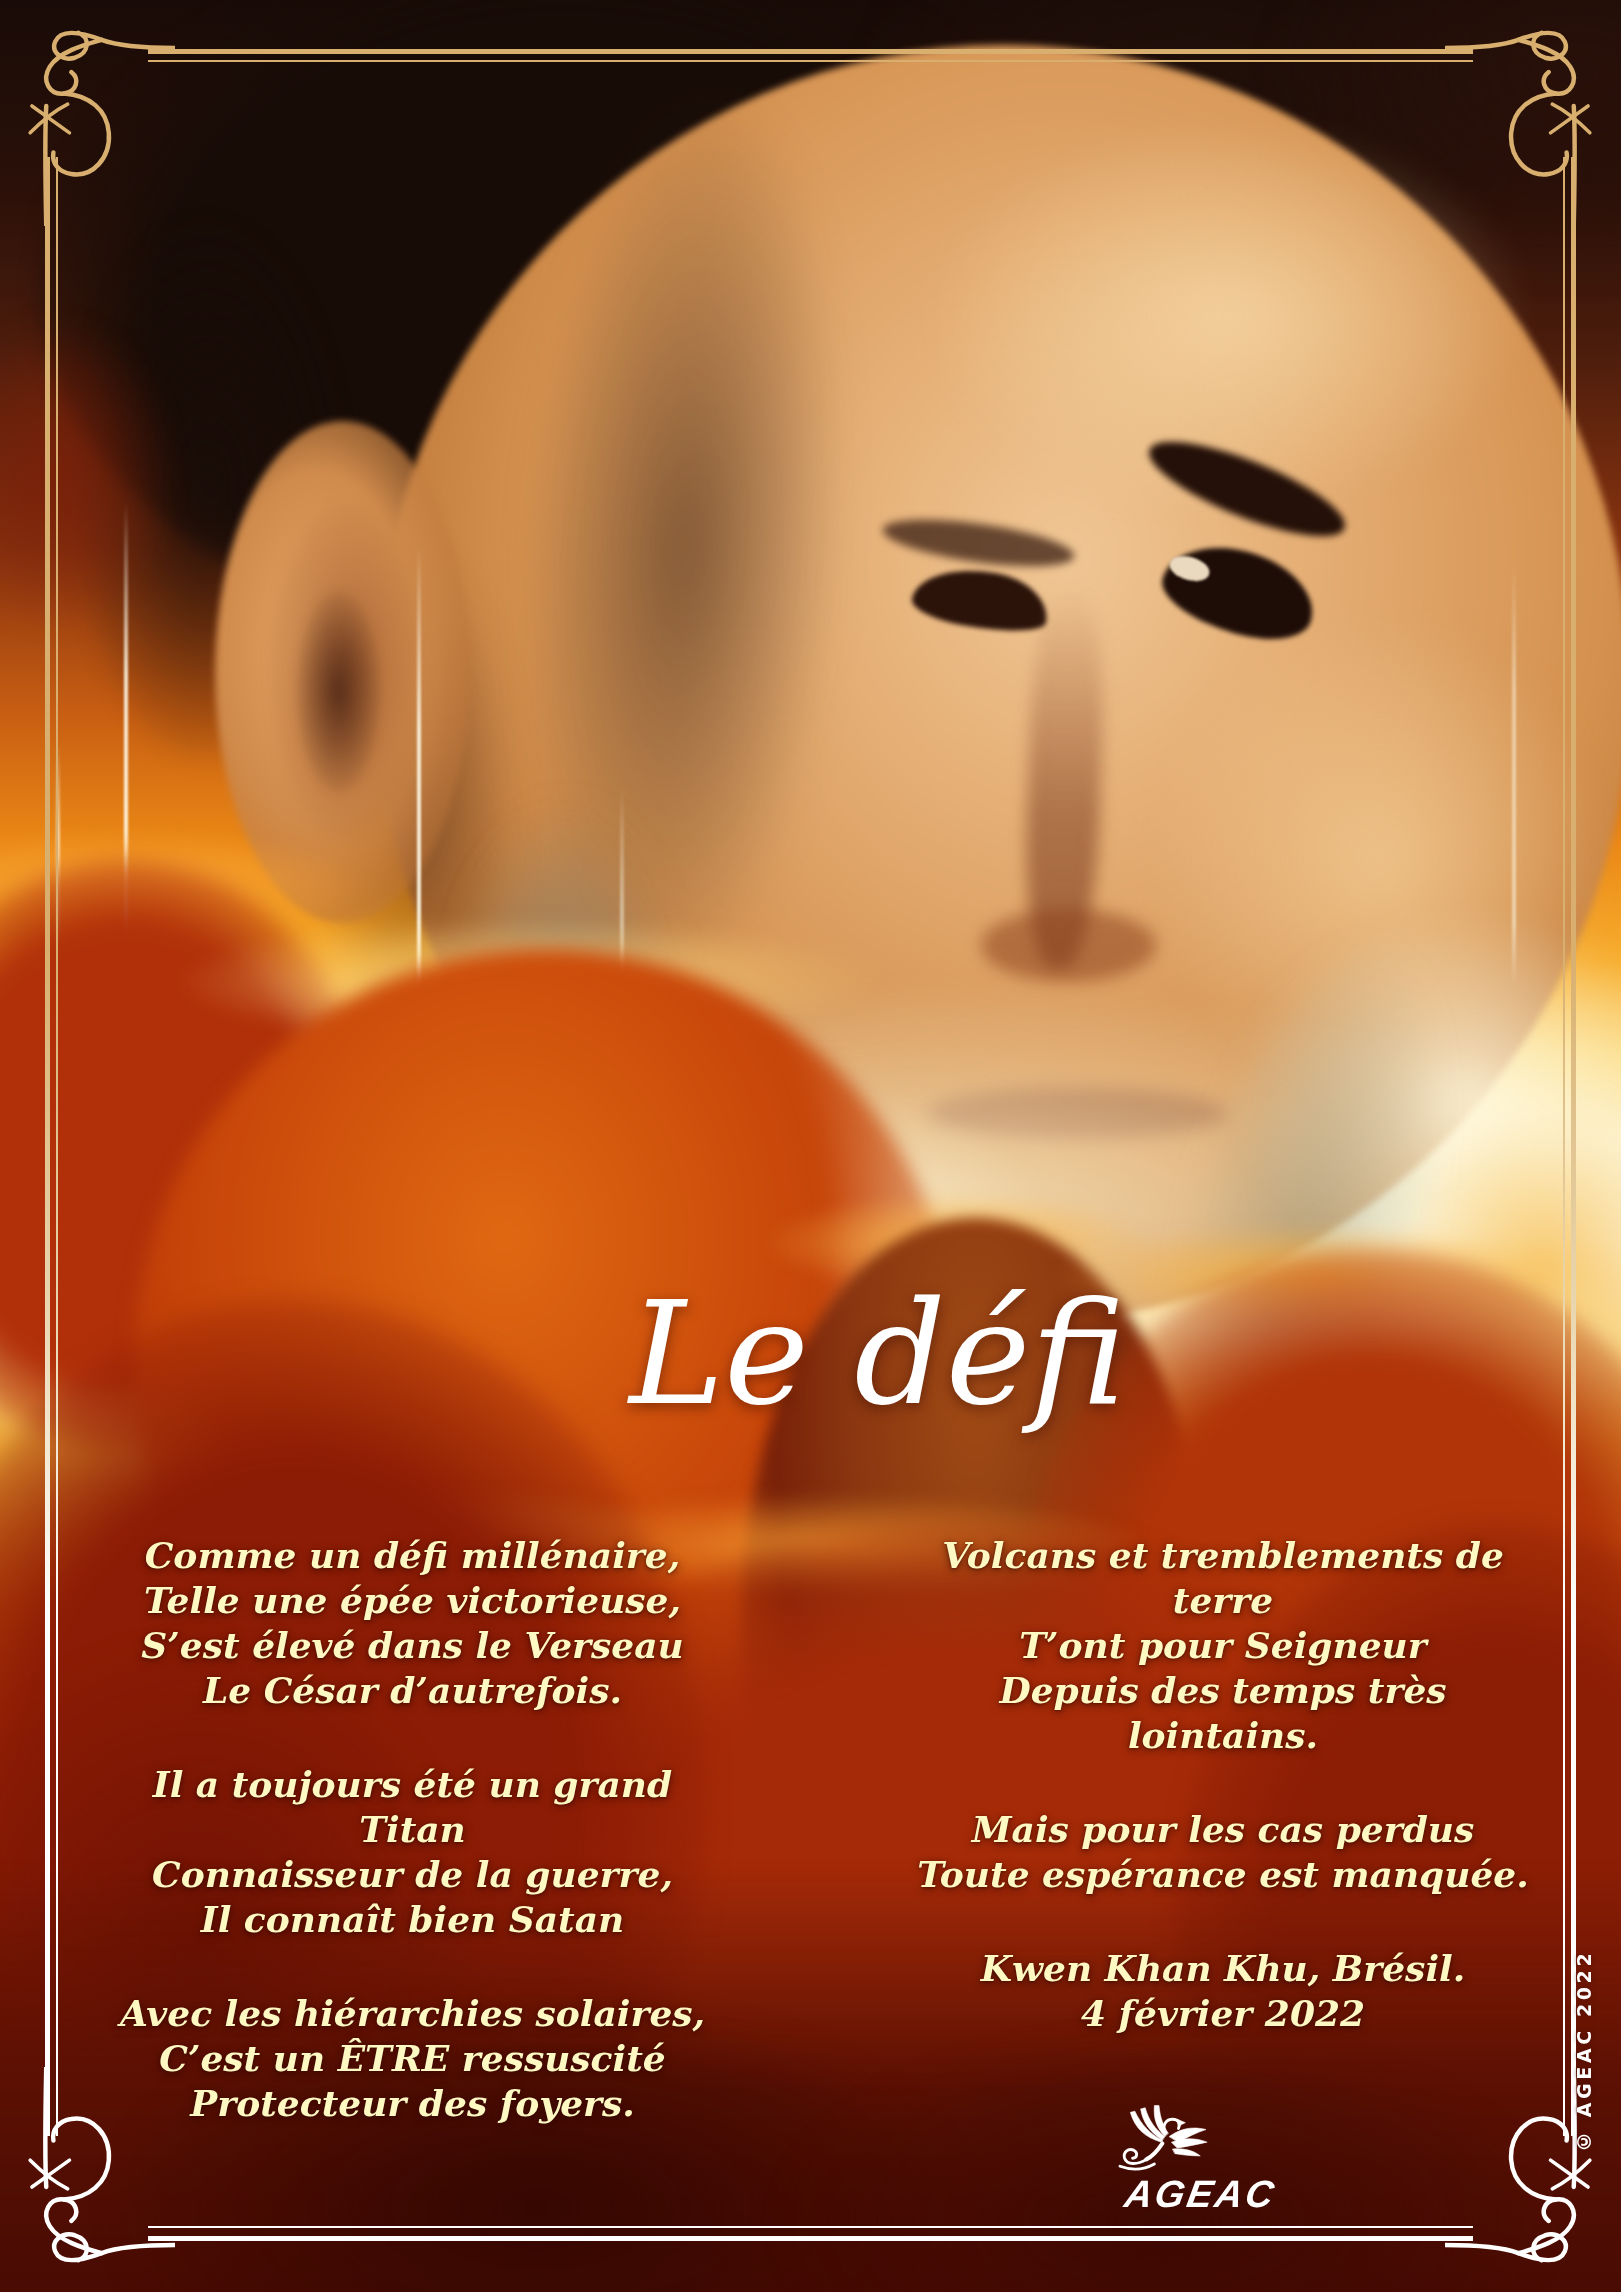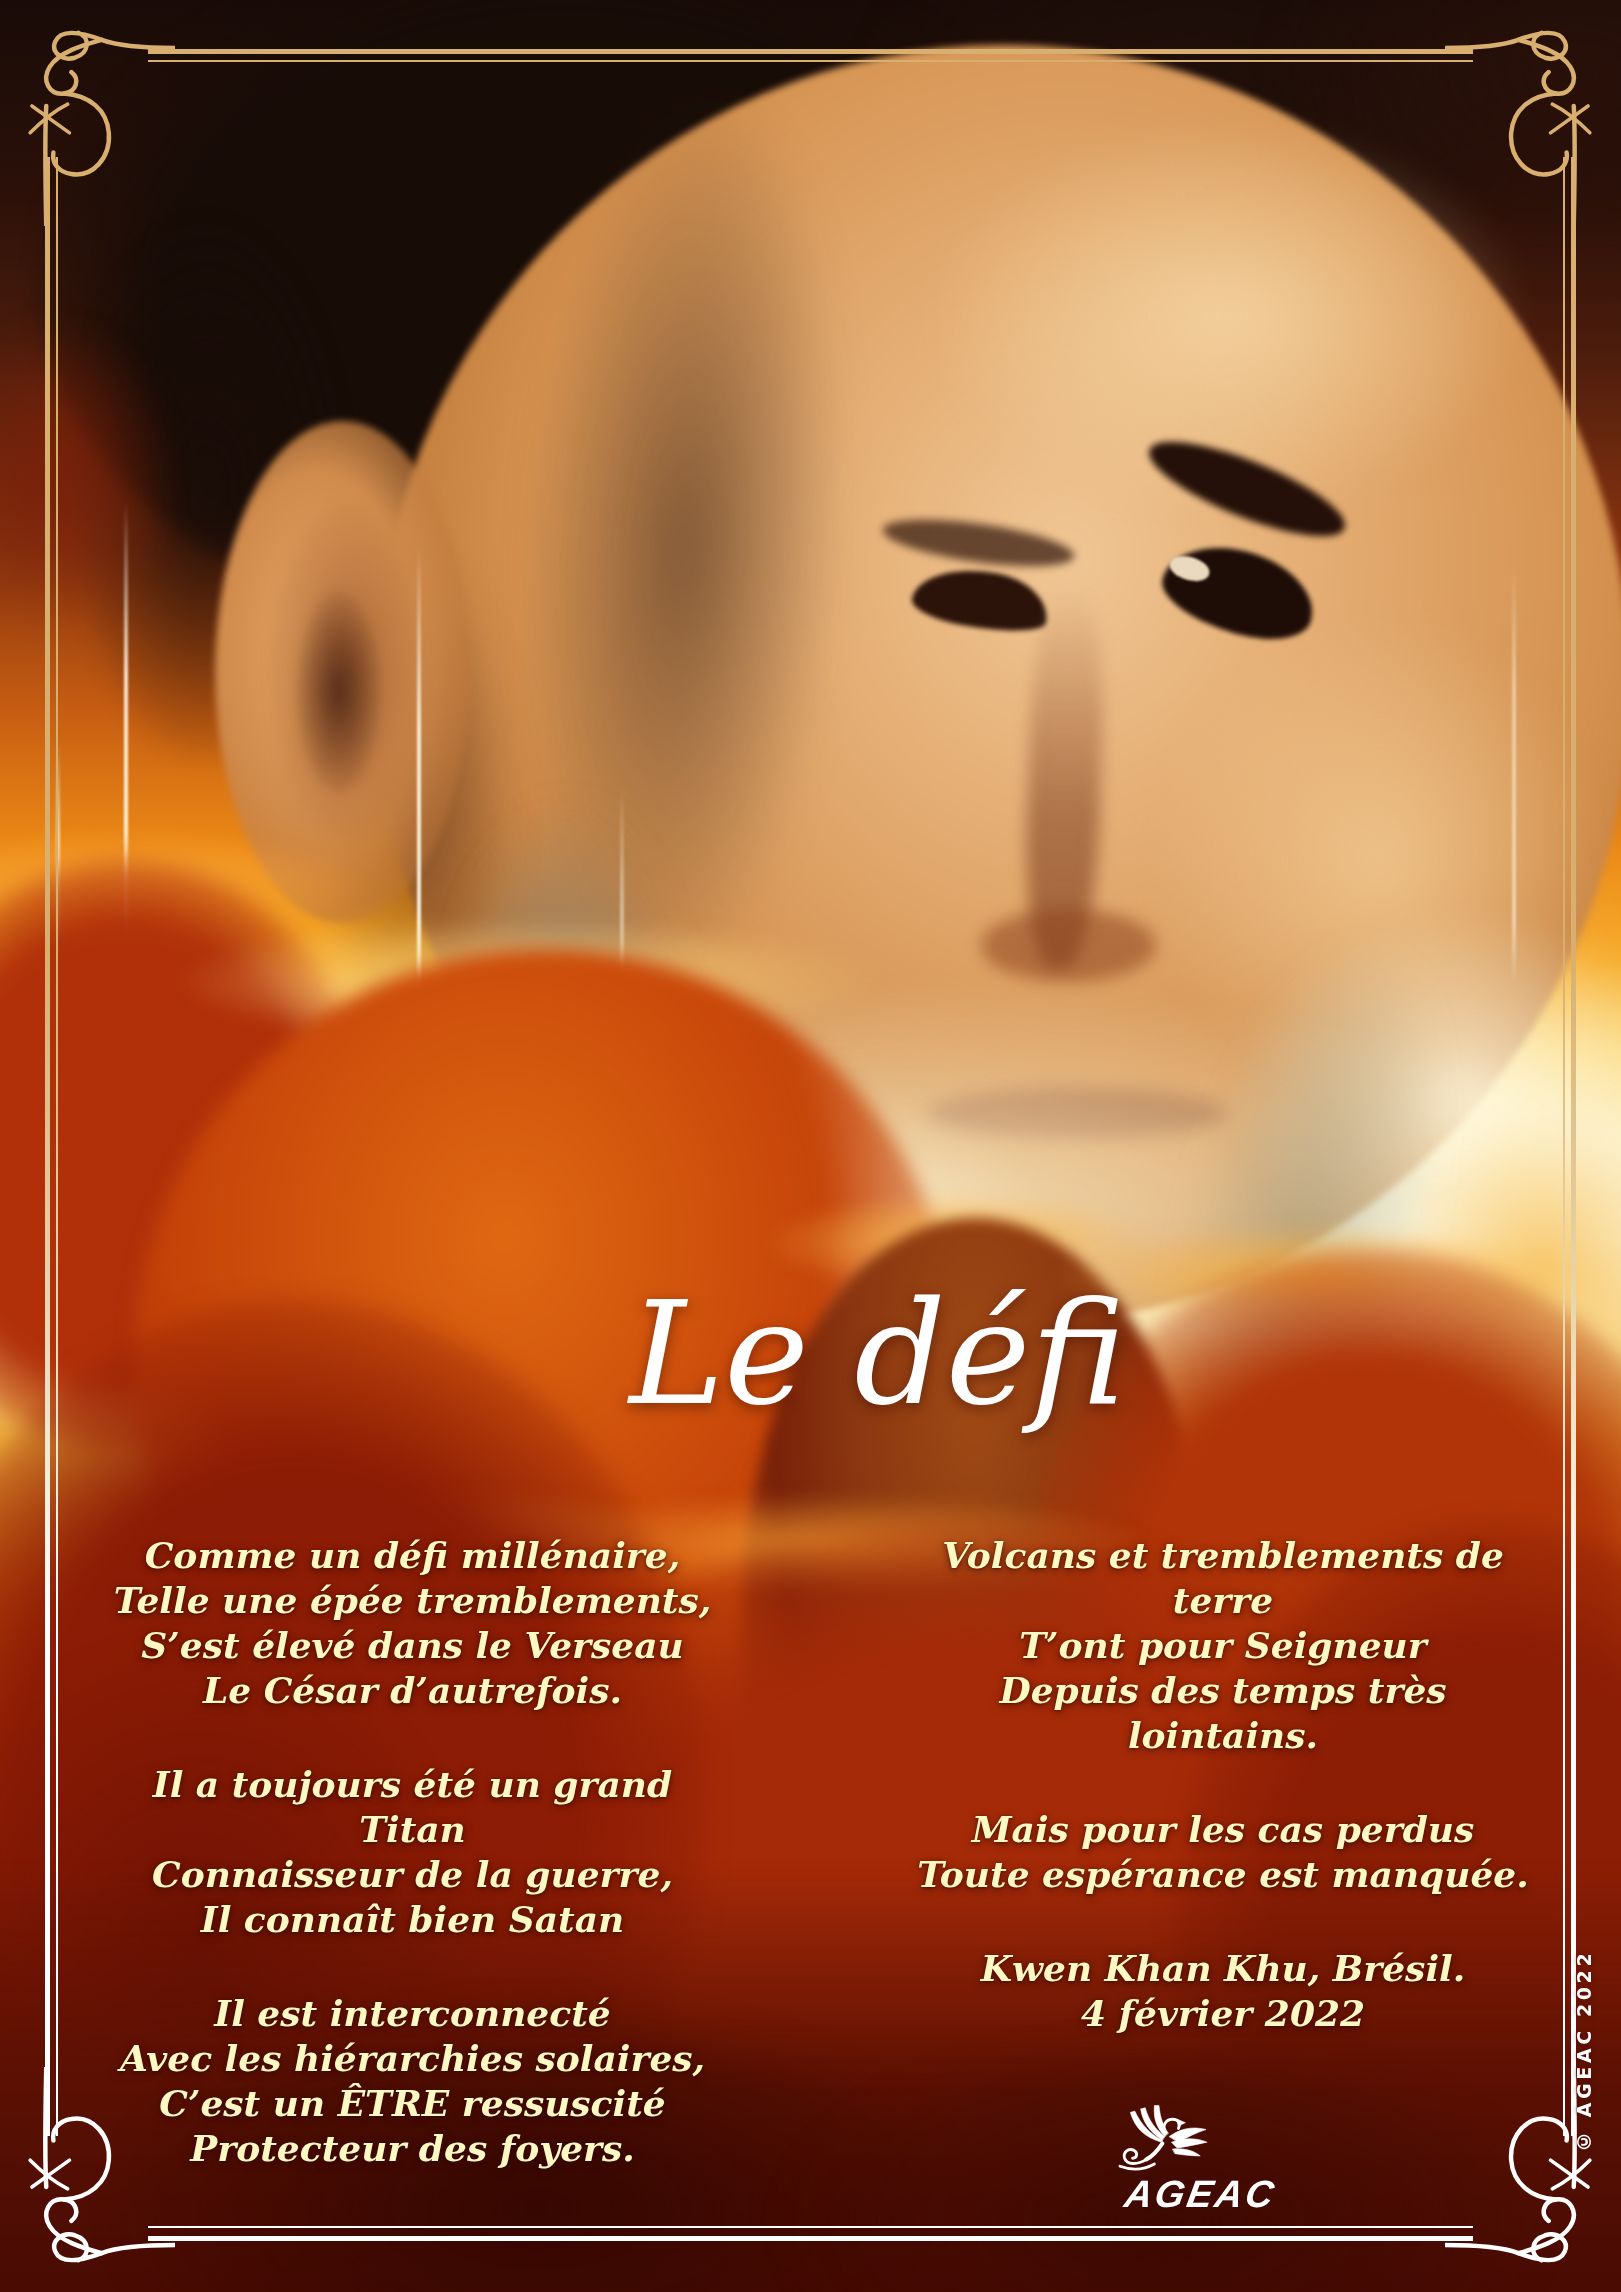--- a/index.html
+++ b/index.html
@@ -300,31 +300,30 @@
   </svg>
 <svg class="flourish br" viewBox="0 0 170 230">
     <use href="#flourish-g"></use>
   </svg>
 
 <div class="abs title">Le défi</div>
 
 <div class="abs poem-col col-left">
   <div class="stanza">
     <div>Comme un défi millénaire,</div>
-    <div>Telle une épée tremblements,</div>
+    <div>Telle une épée victorieuse,</div>
     <div>S’est élevé dans le Verseau</div>
     <div>Le César d’autrefois.</div>
   </div>
   <div class="stanza">
     <div>Il a toujours été un grand Titan</div>
     <div>Connaisseur de la guerre,</div>
     <div>Il connaît bien Satan</div>
   </div>
   <div class="stanza">
-    <div>Il est interconnecté</div>
     <div>Avec les hiérarchies solaires,</div>
     <div>C’est un ÊTRE ressuscité</div>
     <div>Protecteur des foyers.</div>
   </div>
 </div>
 
 <div class="abs poem-col col-right">
   <div class="stanza">
     <div>Volcans et tremblements de terre</div>
     <div>T’ont pour Seigneur</div>

